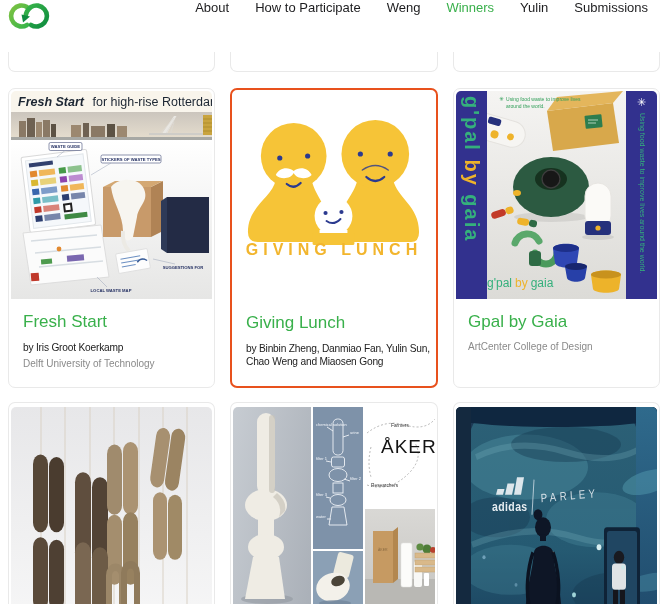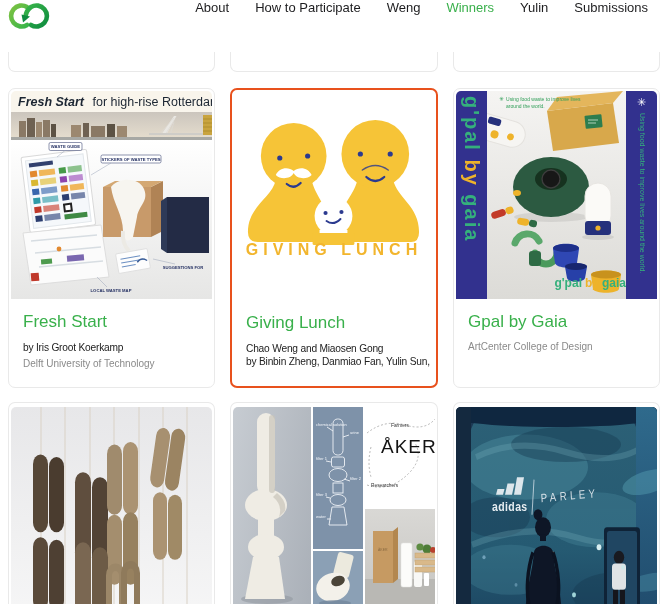--- a/index.html
+++ b/index.html
@@ -42,21 +42,21 @@
   .gpal{display:flex;height:100%}
   .gpal-bar{width:31px;background:var(--gpal-indigo);flex:none;display:flex;flex-direction:column;align-items:center}
   .vbrand{writing-mode:vertical-rl;font-weight:700;font-size:20px;letter-spacing:2px;padding-top:5px;line-height:31px}
   .vbrand .g{color:var(--gpal-green)} .vbrand .y{color:var(--gpal-yellow)}
   .ast{color:#fff;font-size:11px;padding:5px 0 2px;text-align:center}
   .vtag{writing-mode:vertical-lr;font-size:7px;line-height:1.5;color:var(--gpal-green);height:180px;padding-top:2px}
   .gpal-center{flex:1;position:relative;background:linear-gradient(#f5f4f2,#dcdbd7)}
   .gpal-topnote{position:absolute;top:5px;left:12px;display:flex;gap:2px;color:#2f9e57}
   .gpal-topnote .glyph{font-size:6px;line-height:1}
   .gpal-topnote .txt{font-size:5px;line-height:1.3;width:78px}
-  .gpal-caption{position:absolute;bottom:9px;left:0;right:0;text-align:right;font-weight:700;font-size:12px}
+  .gpal-caption{position:absolute;bottom:9px;left:0;right:0;text-align:left;font-weight:400;font-size:12px}
   .gpal-caption .g{color:var(--gpal-green)} .gpal-caption .y{color:var(--gpal-yellow);padding:0 3px}
 
   
   .bottom-row{margin-top:14px}
   .img-card{height:258px;background:#fff;border:1px solid var(--card-border);border-bottom:none;
     border-radius:7px 7px 0 0;overflow:hidden;padding:4px 2px 0 2px;cursor:pointer}
   .img-card .inner{width:100%;height:100%;border-radius:5px 5px 0 0;overflow:hidden;position:relative}
 
   
   .aker{width:100%;height:100%;background:#fff;position:relative}
@@ -262,22 +262,22 @@
           <circle cx="108" cy="120" r="2.1" fill="#2b3a8f"></circle>
           <path d="M93,129 Q100,134 107,127" stroke="#2b3a8f" stroke-width="2" fill="none" stroke-linecap="round"></path>
           <rect x="79" y="141" width="42" height="12" rx="1.5" fill="#f6c437"></rect>
         </g>
       </svg>
       <div class="gl-caption">GIVING LUNCH</div>
     </div>
     <div class="card-body">
       <div class="proj-title">Giving Lunch</div>
       <div class="proj-authors">
+        <div>by Binbin Zheng, Danmiao Fan, Yulin Sun,</div>
         <div>Chao Weng and Miaosen Gong</div>
-        <div>by Binbin Zheng, Danmiao Fan, Yulin Sun,</div>
       </div>
     </div>
   </div>
 
   <div class="card">
     <div class="card-img">
       <div class="gpal">
         <div class="gpal-bar">
           <div class="vbrand">
             <span class="g">g'pal</span>

